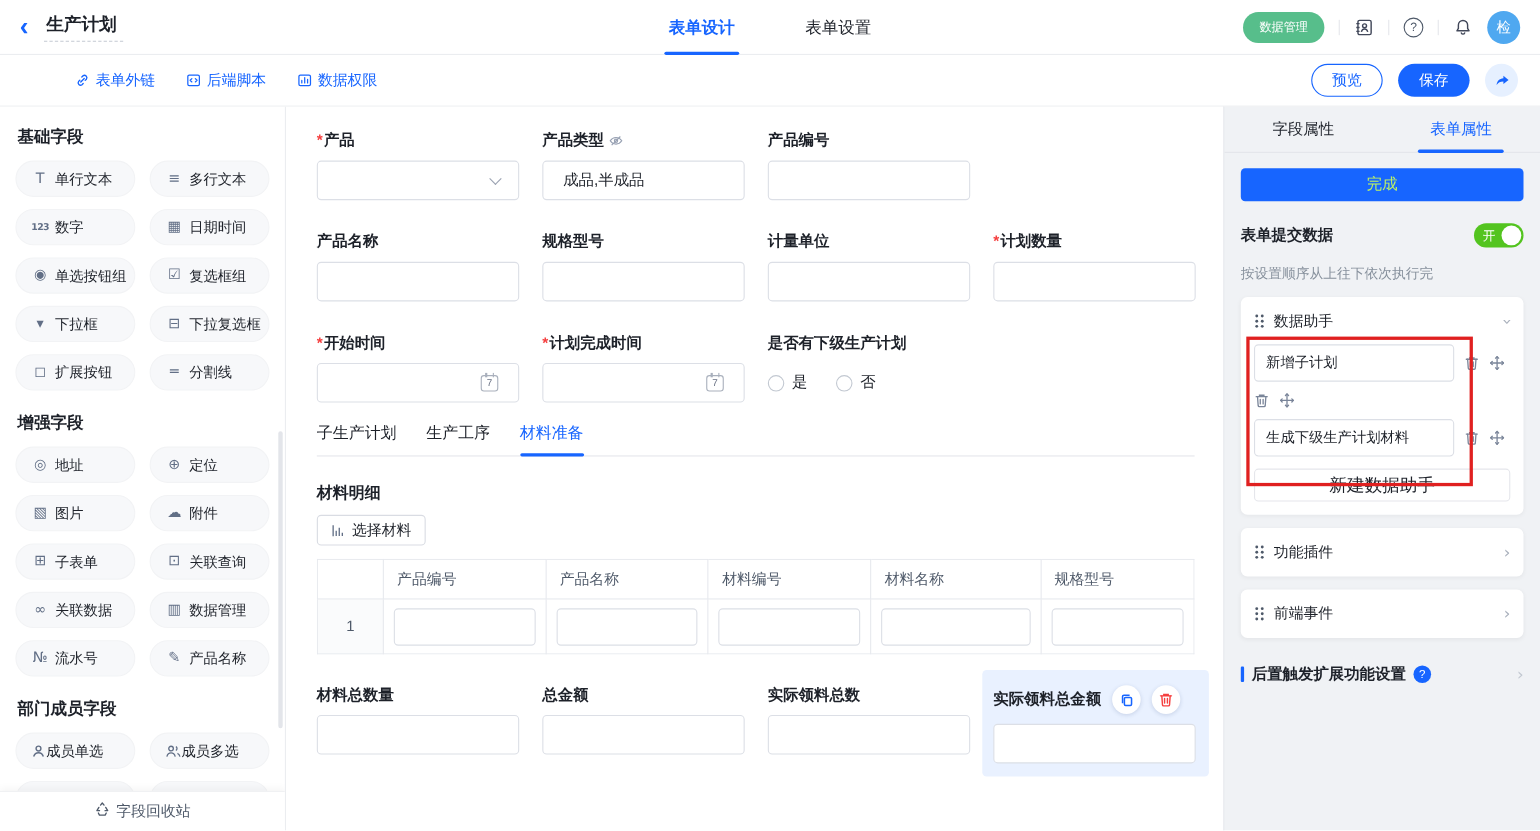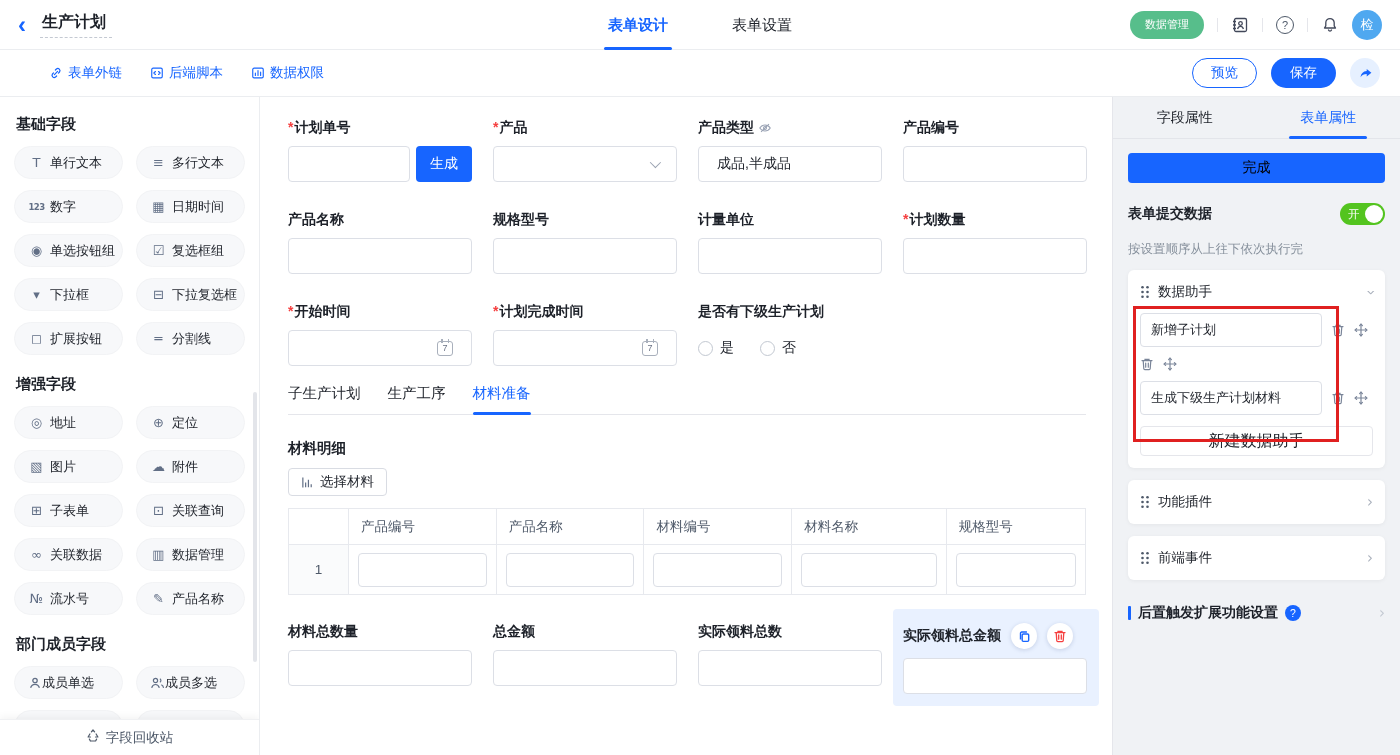--- a/index.html
+++ b/index.html
@@ -17,21 +17,21 @@
   .hdr-right { margin-left:auto; display:flex; align-items:center; gap:13px; }
   .pill-green { background:#57BE8B; color:#fff; font-size:11px; height:28px; padding:0 15px;
     border:none; border-radius:14px; cursor:pointer; }
   .vdiv { width:1px; height:14px; background:#E5E6EB; }
   .hicon-wrap { color:#42485A; display:flex; align-items:center; cursor:pointer; }
   .help-circ { width:18px; height:18px; border:1.3px solid #4E5969; border-radius:50%;
     display:flex; align-items:center; justify-content:center; font-size:11px; color:#4E5969; }
   .avatar { width:30px; height:30px; border-radius:50%; background:#4FA8F0; color:#fff;
     display:flex; align-items:center; justify-content:center; font-size:13px; cursor:pointer; }
 
-  .tbar { height:47px; display:flex; align-items:center; padding:0 20px 0 49px;
+  .tbar { height:47px; display:flex; align-items:center; padding:0 20px 0 68px;
     border-bottom:1px solid #EBEDF0; background:#fff; }
   .tbar-links { display:flex; gap:28px; }
   .tlink { color:#1765FF; font-size:13.5px; display:flex; align-items:center; gap:5px; cursor:pointer; }
   .tbar-right { margin-left:auto; display:flex; align-items:center; gap:14px; }
   .btn-preview { height:30px; padding:0 18px; border-radius:15px; background:#fff;
     border:1px solid #1765FF; color:#1765FF; font-size:13.5px; cursor:pointer; }
   .btn-save { height:30px; padding:0 19px; border-radius:15px; background:#1765FF;
     border:none; color:#fff; font-size:13.5px; cursor:pointer; }
   .btn-share { width:30px; height:30px; border-radius:50%; background:#E6F0FF; border:none;
     color:#1765FF; display:flex; align-items:center; justify-content:center; cursor:pointer; }
@@ -104,21 +104,21 @@
   .circ-btn.copy { color:#1765FF; }
   .circ-btn.del { color:#F53F3F; }
 
   
   .panel { width:288px; background:#F0F2F5; border-left:1px solid #E5E6EB; overflow:hidden; }
   .p-tabs { height:42px; display:flex; border-bottom:1px solid #E3E5EA; }
   .p-tab { flex:1; display:flex; align-items:center; justify-content:center; font-size:14px; color:#1D2129; position:relative; cursor:pointer; }
   .p-tab.active { color:#1765FF; }
   .p-tab.active::after { content:""; position:absolute; left:50%; transform:translateX(-50%); bottom:-1px; width:78px; height:3px; background:#1765FF; border-radius:2px; }
   .p-body { padding:14px 15px 0 15px; }
-  .btn-done { width:100%; height:30px; background:#1765FF; color:#000000; border:none; border-radius:4px; font-size:14px; cursor:pointer; }
+  .btn-done { width:100%; height:30px; background:#1765FF; color:#bef264; border:none; border-radius:4px; font-size:14px; cursor:pointer; }
   .submit-row { margin-top:20px; display:flex; align-items:center; }
   .submit-label { font-size:14px; font-weight:bold; }
   .toggle { margin-left:auto; width:45px; height:22px; background:#53C41F; border-radius:11px;
     position:relative; cursor:pointer; display:flex; align-items:center; }
   .toggle .on-txt { color:#fff; font-size:11.5px; margin-left:8px; }
   .toggle .knob { position:absolute; right:2px; top:2px; width:18px; height:18px; background:#fff; border-radius:50%; }
   .p-hint { margin-top:16px; font-size:12.5px; color:#86909C; }
   .card { background:#fff; border-radius:6px; box-shadow:0 1px 4px rgba(0,0,0,0.05); margin-top:12px; padding:11px 12px 12px 12px; position:relative; }
   .card-head { display:flex; align-items:center; gap:8px; height:22px; }
   .card-title { font-size:13.5px; color:#1D2129; }
@@ -333,29 +333,20 @@
       </span>
       <span>字段回收站</span>
     </div>
   </div>
 
   <div class="canvas">
     
     <div class="fgrid">
       <div>
         <div class="flabel">
-            <span><span class="req">*</span><span>计划单号</span></span>
-          </div>
-        <div class="inp-row">
-          <div class="finput"></div>
-          <button class="btn-gen">生成</button>
-        </div>
-      </div>
-      <div>
-        <div class="flabel">
             <span><span class="req">*</span><span>产品</span></span>
           </div>
         <div class="finput">
             <span class="sel-caret"></span>
           </div>
       </div>
       <div>
         <div class="flabel">
             <span>产品类型</span>
           <span class="eye-off">

